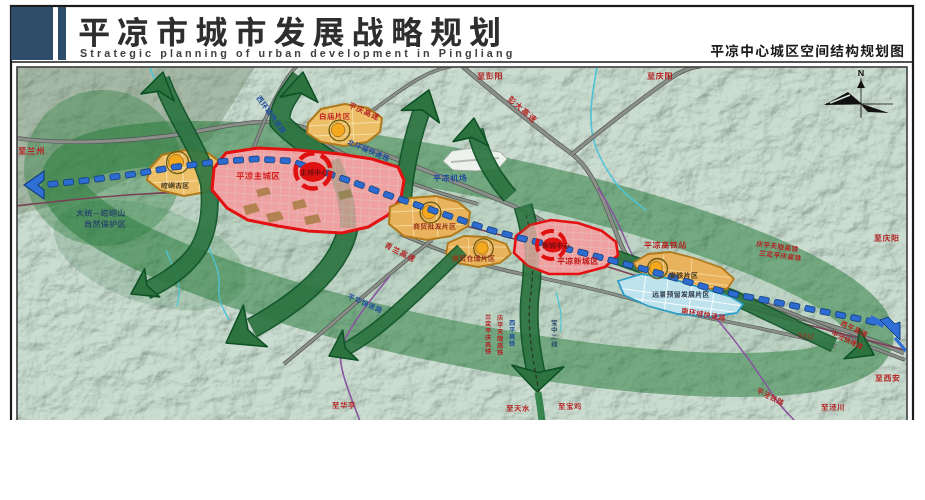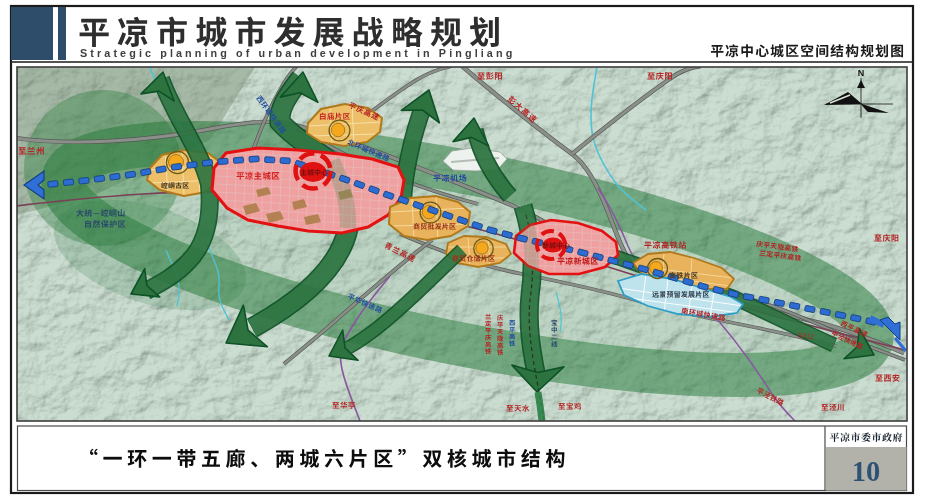--- a/index.html
+++ b/index.html
@@ -1,14 +1,14 @@
 <!DOCTYPE html>
 <html><head><meta charset="utf-8"><style>
 html,body{margin:0;padding:0;width:925px;height:500px;background:#fff;font-family:"Liberation Sans",sans-serif;}
-#page{position:relative;width:925px;height:500px;overflow:hidden;}
+#page{position:relative;width:925px;height:420px;overflow:hidden;}
 svg{position:absolute;left:0;top:0;}
 </style></head><body>
 <div id="page">
 <svg width="925" height="500" viewBox="0 0 925 500" xmlns="http://www.w3.org/2000/svg">
 <defs>
 <filter id="terr" x="0" y="0" width="100%" height="100%">
 <feTurbulence type="fractalNoise" baseFrequency="0.045 0.055" numOctaves="4" seed="11" result="n"></feTurbulence>
 <feDiffuseLighting in="n" surfaceScale="4.5" diffuseConstant="1.15" lighting-color="#fff" result="l">
 <feDistantLight azimuth="225" elevation="50"></feDistantLight>
 </feDiffuseLighting>

